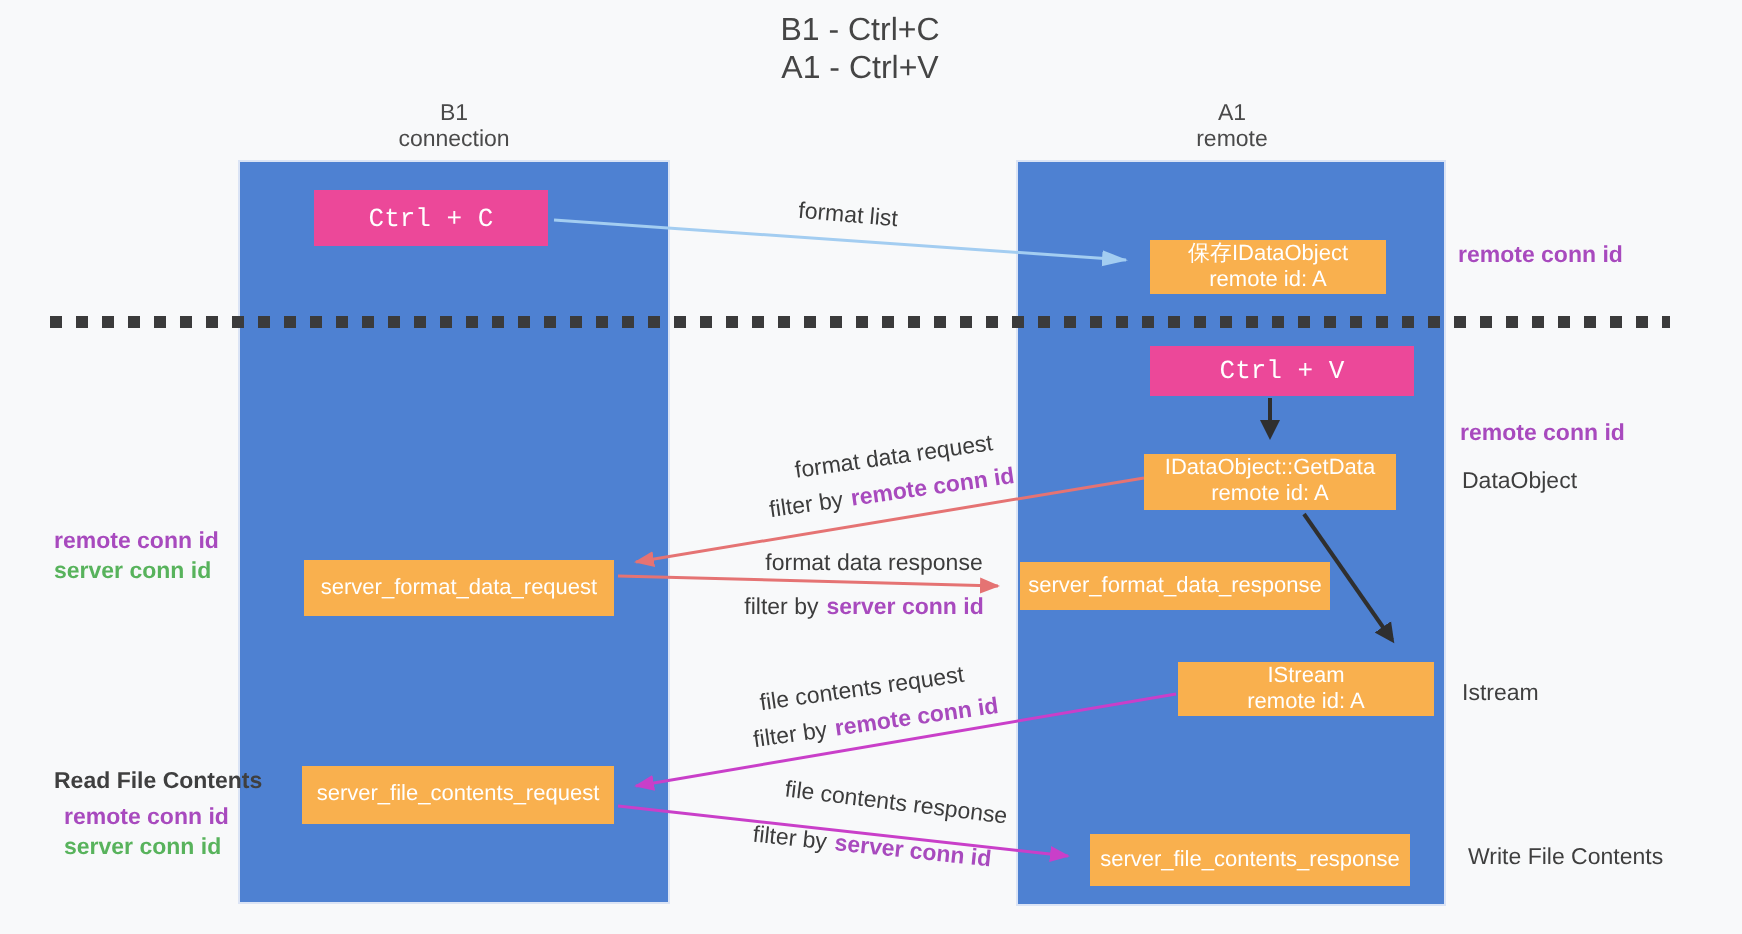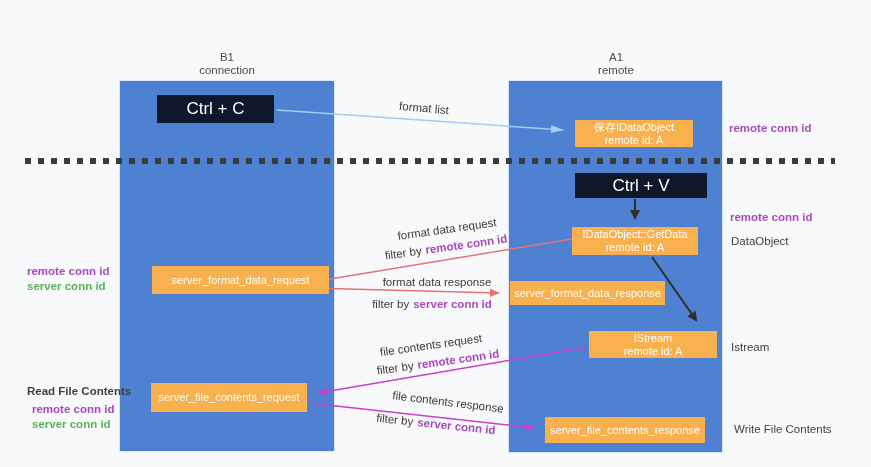--- a/index.html
+++ b/index.html
@@ -9,36 +9,40 @@
     color:#404040;overflow:hidden;
   }
   .abs{position:absolute;}
   .title{left:430px;top:6px;transform:translateX(-50%);text-align:center;
     font-size:16px;line-height:19px;color:#454545;white-space:nowrap;}
   .lane-header{text-align:center;font-size:11.5px;line-height:12.5px;color:#4a4a4a;
     transform:translateX(-50%);white-space:nowrap;}
   .lane{background:#4e81d2;border:1px solid #dbe4f5;box-sizing:border-box;}
   .node{box-sizing:border-box;display:flex;flex-direction:column;align-items:center;
     justify-content:center;color:#ffffff;text-align:center;white-space:nowrap;}
-  .node-green{background:#0f172a;font-size:17px;}
+  .node-green{background:#ec4899;font-size:13px;font-family:Liberation Mono, monospace;}
   .node-orange{background:#f9b04e;font-size:11px;line-height:13px;}
   svg.arrows{position:absolute;left:0;top:0;pointer-events:none;}
   .flow-label{transform:translate(-50%,-50%);font-size:11.5px;color:#3c3c3c;
     white-space:nowrap;text-align:center;}
   .side-label{font-size:11.5px;color:#3f3f3f;white-space:nowrap;}
   .c-purple{color:#a84abe;font-weight:bold;}
   .c-green{color:#58b35c;font-weight:bold;}
   .sp{margin-left:4px;}
   .two-line{line-height:15px;font-size:11.5px;}
 </style>
 </head>
 <body>
 
 <div class="canvas">
 
+  <div class="abs title">
+    <div>B1 - Ctrl+C</div>
+    <div>A1 - Ctrl+V</div>
+  </div>
 
   <div class="abs lane-header" style="left:227px;top:51px;">
     <div>B1</div>
     <div>connection</div>
   </div>
   <div class="abs lane-header" style="left:616px;top:51px;">
     <div>A1</div>
     <div>remote</div>
   </div>
 
@@ -83,21 +87,21 @@
 
   <div class="abs node node-green" style="left:575px;top:173px;width:132px;height:25px;">
     <span>Ctrl + V</span>
   </div>
 
   <div class="abs node node-orange" style="left:572px;top:227px;width:126px;height:28px;">
     <span>IDataObject::GetData</span>
     <span>remote id: A</span>
   </div>
 
-  <div class="abs node node-orange" style="left:152px;top:266px;width:177px;height:28px;">
+  <div class="abs node node-orange" style="left:152px;top:280px;width:155px;height:28px;">
     <span>server_format_data_request</span>
   </div>
 
   <div class="abs node node-orange" style="left:510px;top:281px;width:155px;height:24px;">
     <span>server_format_data_response</span>
   </div>
 
   <div class="abs node node-orange" style="left:589px;top:331px;width:128px;height:27px;">
     <span>IStream</span>
     <span>remote id: A</span>

